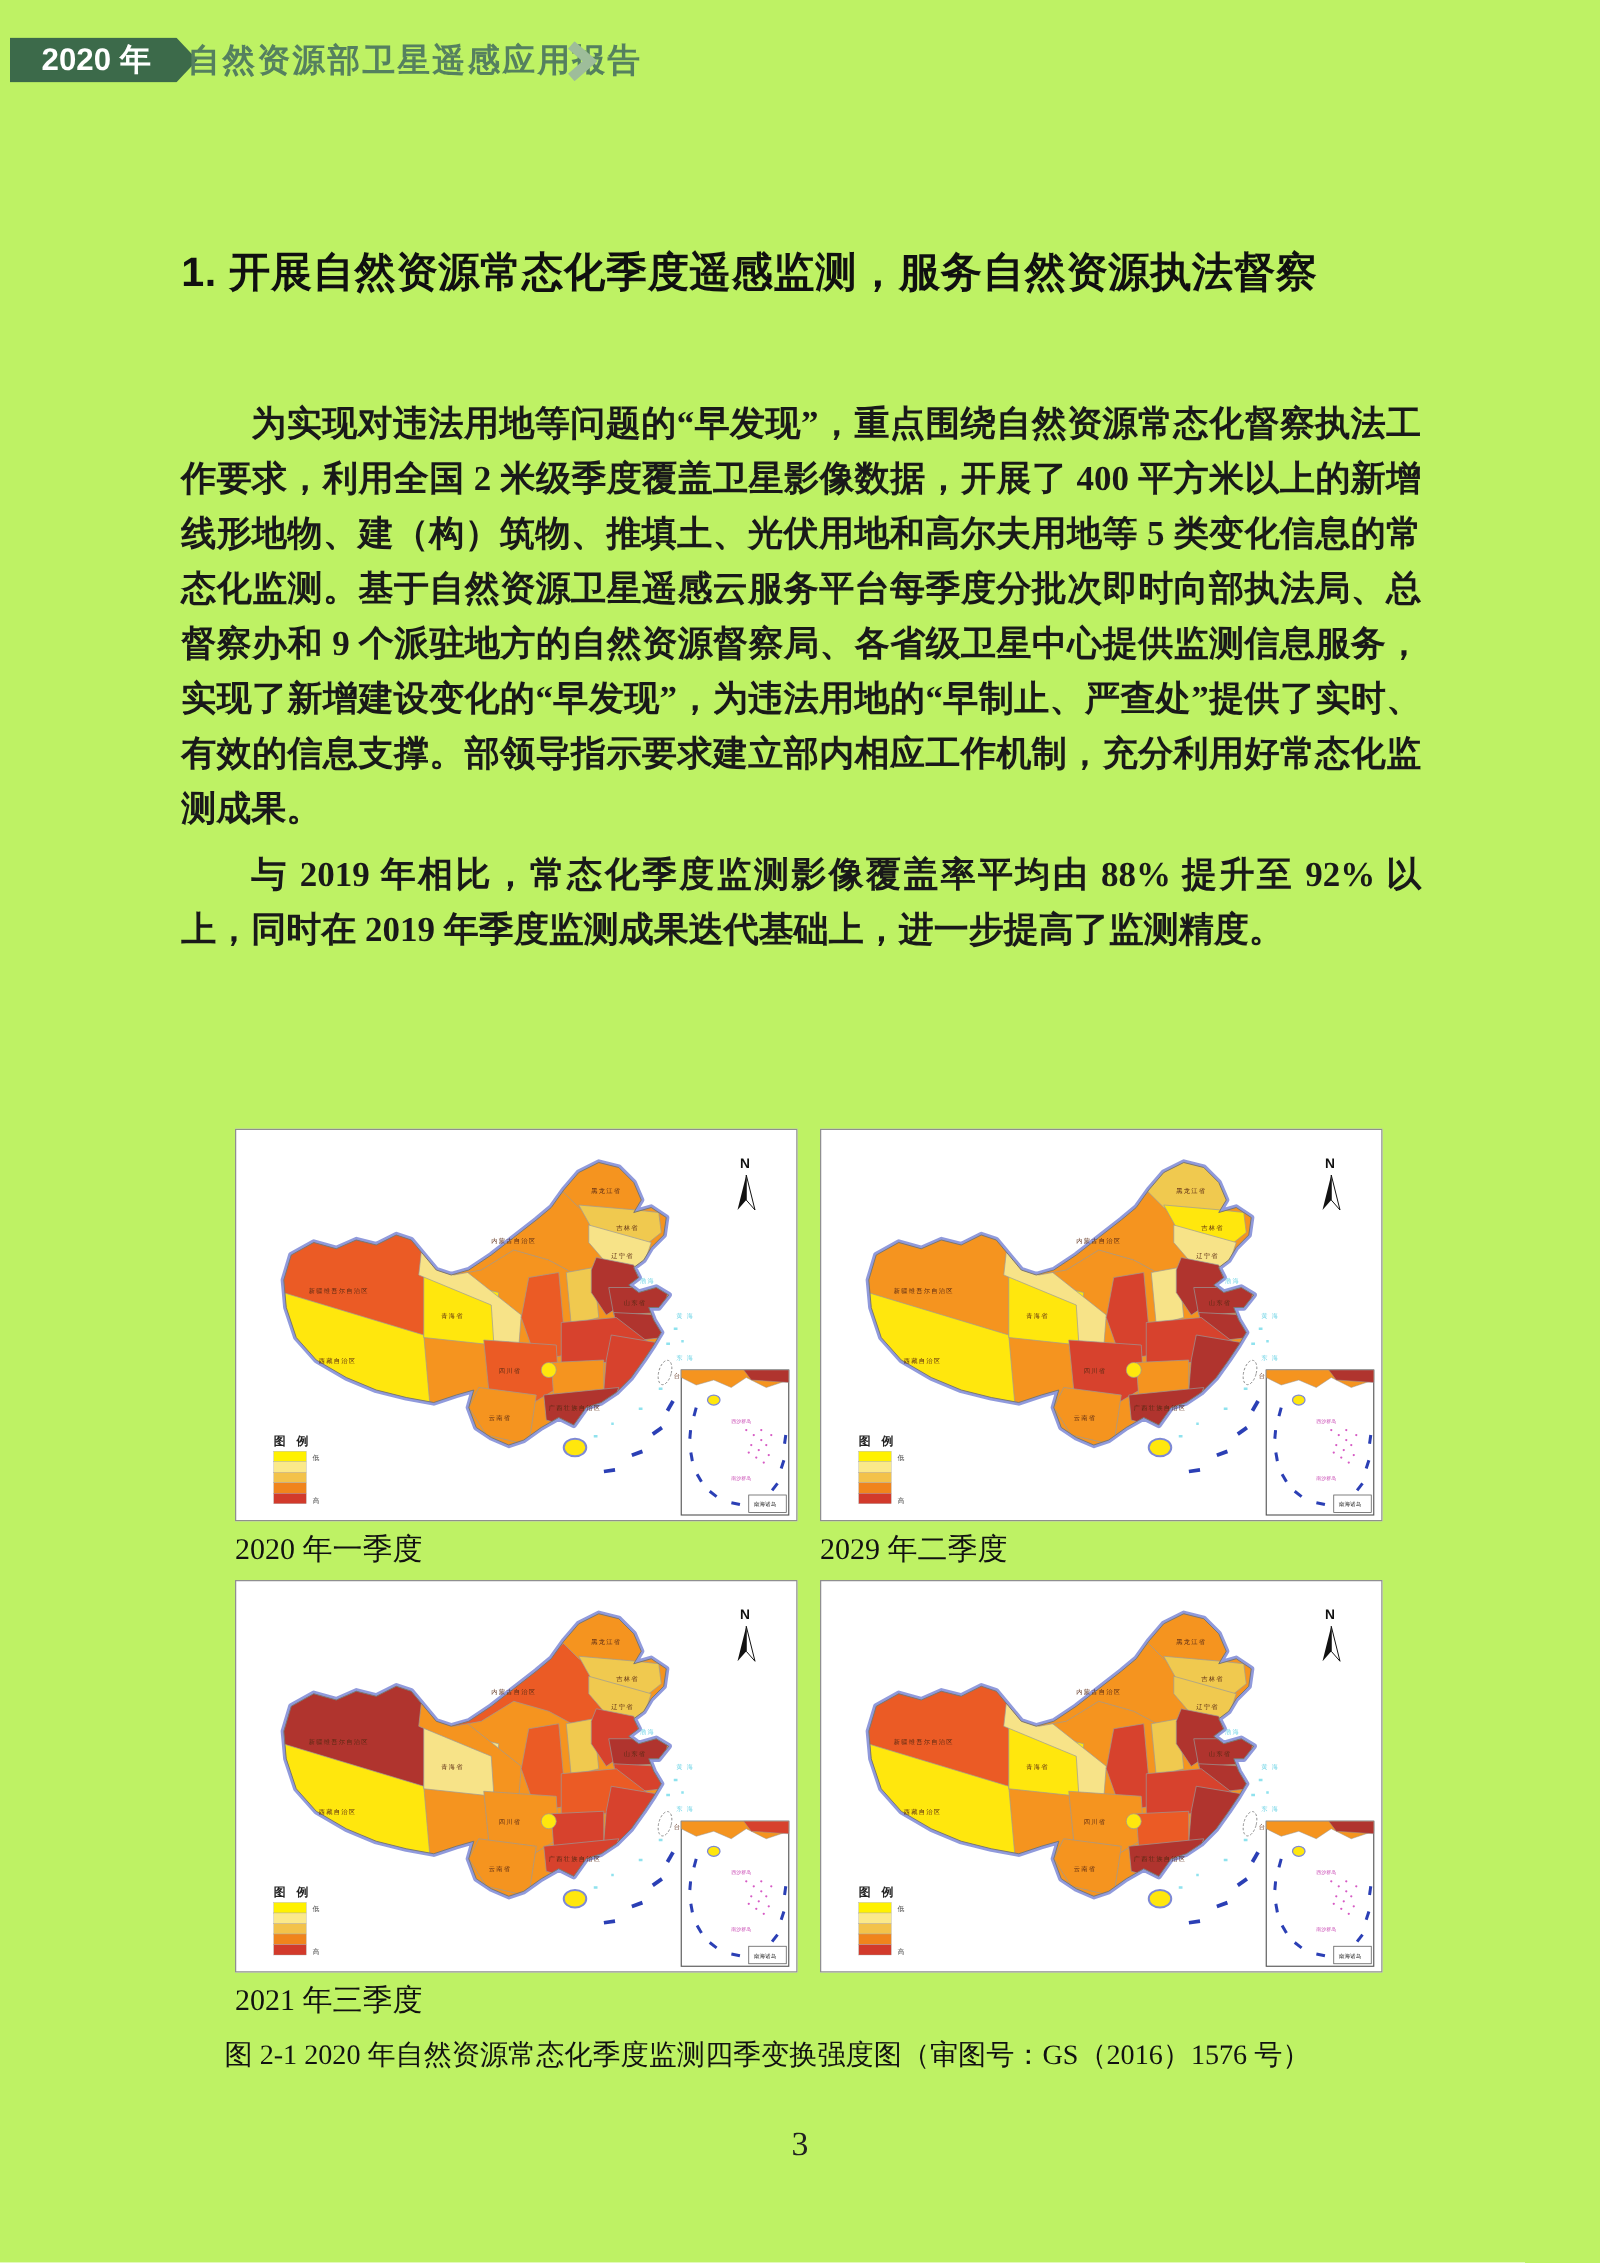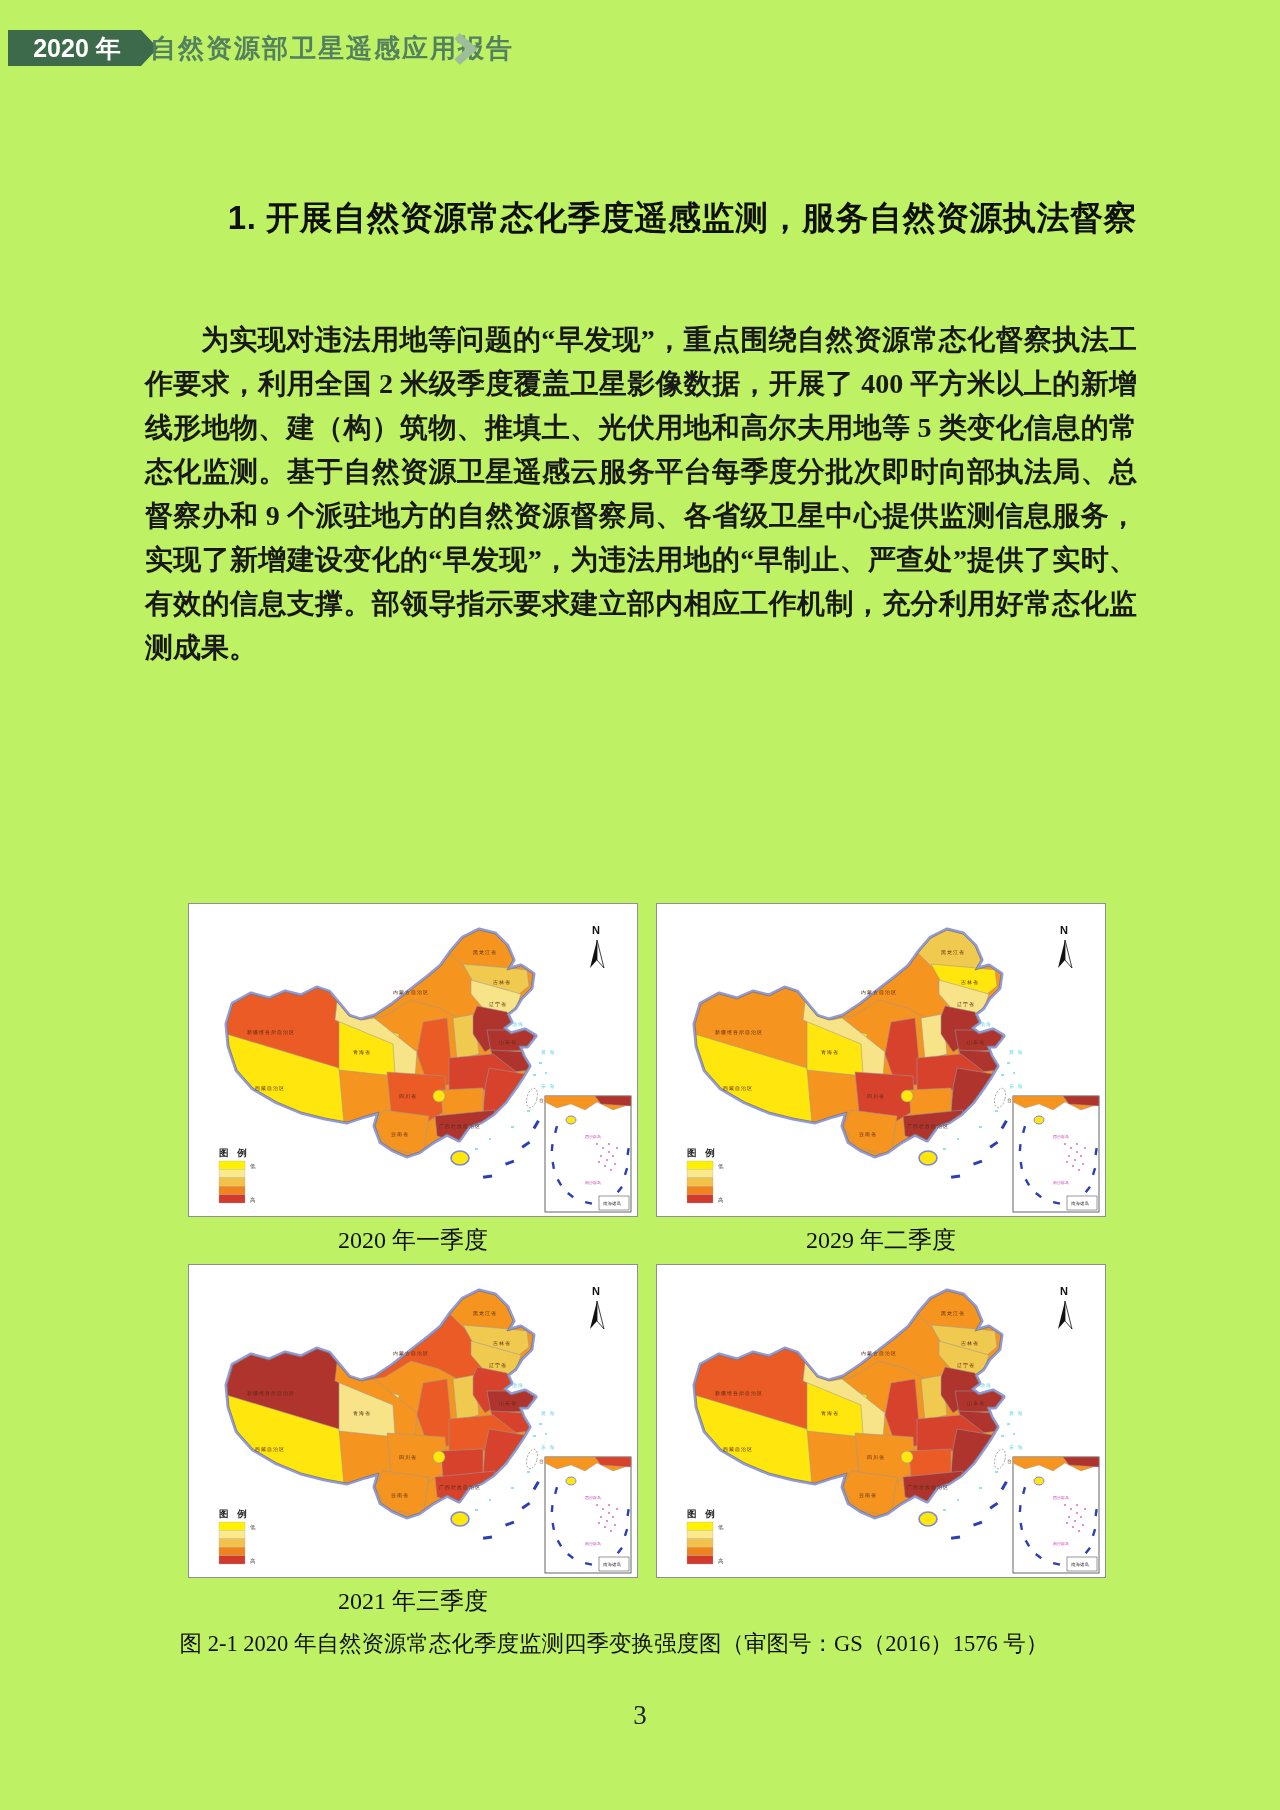--- a/index.html
+++ b/index.html
@@ -14,34 +14,34 @@
       line-height:36px;text-align:center;padding:0 22px 0 10px;
       clip-path:polygon(0 0, calc(100% - 17px) 0, 100% 50%, calc(100% - 17px) 100%, 0 100%);}
   .hdr-title{position:absolute;left:150px;top:30px;height:36px;line-height:37px;
       font-family:"Liberation Sans", sans-serif;font-weight:bold;font-size:26px;
       letter-spacing:2px;color:var(--title-color,#55805f);}
   .hdr-chev{position:absolute;left:452px;top:33px;}
 
   
   .sec-heading{position:absolute;left:145px;top:196px;width:992px;
       font-family:"Liberation Sans", sans-serif;font-weight:bold;
-      font-size:33px;letter-spacing:.5px;color:#101010;text-align:right;}
+      font-size:33px;letter-spacing:.5px;color:#101010;}
 
   
   .bodytext{position:absolute;left:145px;top:318px;width:992px;font-weight:bold;}
   .bodytext p{margin:0 0 9px 0;font-size:28px;line-height:44px;
       text-align:justify;text-indent:2em;}
 
   
   .figure-grid{position:absolute;left:188px;top:903px;width:918px;
       display:grid;grid-template-columns:450px 450px;column-gap:18px;}
   .map-cell{width:450px;}
   .map-panel{width:448px;height:312px;border:1px solid #8f8f8f;background:#fff;}
   .map-panel svg{display:block;width:448px;height:312px;}
-  .map-caption{height:47px;line-height:47px;text-align:center;font-size:24px;color:#111;}
+  .map-caption{height:47px;line-height:47px;font-size:24px;color:#111;}
 
   
   .rg{stroke:#9a9a9a;stroke-width:.55;}
   .r-xinjiang{fill:var(--r-xinjiang)} .r-tibet{fill:var(--r-tibet)}
   .r-qinghai{fill:var(--r-qinghai)}  .r-gansu{fill:var(--r-gansu)}
   .r-neimenggu{fill:var(--r-neimenggu)} .r-heilongjiang{fill:var(--r-heilongjiang)}
   .r-jilin{fill:var(--r-jilin)} .r-liaoning{fill:var(--r-liaoning)}
   .r-shanxi{fill:var(--r-shanxi)} .r-hebei{fill:var(--r-hebei)}
   .r-shandong{fill:var(--r-shandong)} .r-jiangsu{fill:var(--r-jiangsu)}
   .r-shaanxi{fill:var(--r-shaanxi)} .r-central{fill:var(--r-central)}
@@ -76,20 +76,21 @@
       <svg width="26" height="32" viewBox="0 0 26 32">
         <polyline points="5,3 20,16 5,29" fill="none" stroke="#9ebd9a" stroke-width="8"></polyline>
       </svg>
     </span>
   </div>
 
   <div class="sec-heading">1. 开展自然资源常态化季度遥感监测，服务自然资源执法督察</div>
 
   <div class="bodytext">
     <p>为实现对违法用地等问题的“早发现”，重点围绕自然资源常态化督察执法工作要求，利用全国 2 米级季度覆盖卫星影像数据，开展了 400 平方米以上的新增线形地物、建（构）筑物、推填土、光伏用地和高尔夫用地等 5 类变化信息的常态化监测。基于自然资源卫星遥感云服务平台每季度分批次即时向部执法局、总督察办和 9 个派驻地方的自然资源督察局、各省级卫星中心提供监测信息服务，实现了新增建设变化的“早发现”，为违法用地的“早制止、严查处”提供了实时、有效的信息支撑。部领导指示要求建立部内相应工作机制，充分利用好常态化监测成果。</p>
+    <p>与 2019 年相比，常态化季度监测影像覆盖率平均由 88% 提升至 92% 以上，同时在 2019 年季度监测成果迭代基础上，进一步提高了监测精度。</p>
   </div>
 
   <div class="figure-grid">
     <div class="map-cell" style="--r-xinjiang: #EB5B25; --r-tibet: #FFE70D; --r-qinghai: #FFE70D; --r-gansu: #F7E388; --r-neimenggu: #F5941F; --r-heilongjiang: #F5941F; --r-jilin: #F0C94F; --r-liaoning: #F7E388; --r-shanxi: #F0C94F; --r-hebei: #B0342E; --r-shandong: #B0342E; --r-jiangsu: #B0342E; --r-shaanxi: #EB5B25; --r-central: #D7422D; --r-southeast: #D7422D; --r-sichuan: #EB5B25; --r-hunan-guizhou: #F5941F; --r-yunnan: #F5941F; --r-guangdong: #B0342E; --r-chongqing: #FFE70D; --r-hainan: #FFE70D;">
   <div class="map-panel">
     <svg viewBox="0 0 448 312" xmlns="http://www.w3.org/2000/svg">
       <defs>
         <clipPath id="china-clip-0">
           <path d="M38,120 L44,100 L62,90 L80,95 L96,88 L112,92 L128,84 L140,88 L150,100 L160,112 L172,116 L186,112 L204,100 L222,86 L240,72 L252,62 L262,48 L274,34 L290,26 L306,30 L318,42 L324,56 L318,66 L332,62 L344,70 L342,84 L332,94 L326,104 L318,110 L322,118 L314,124 L322,130 L336,126 L346,132 L338,142 L330,142 L334,152 L340,162 L334,172 L326,184 L316,198 L304,210 L292,218 L280,222 L270,236 L258,230 L244,238 L230,248 L218,252 L204,246 L192,238 L186,222 L190,208 L176,212 L158,218 L136,214 L112,208 L88,198 L64,184 L48,166 L40,142 Z"></path>
         </clipPath>

